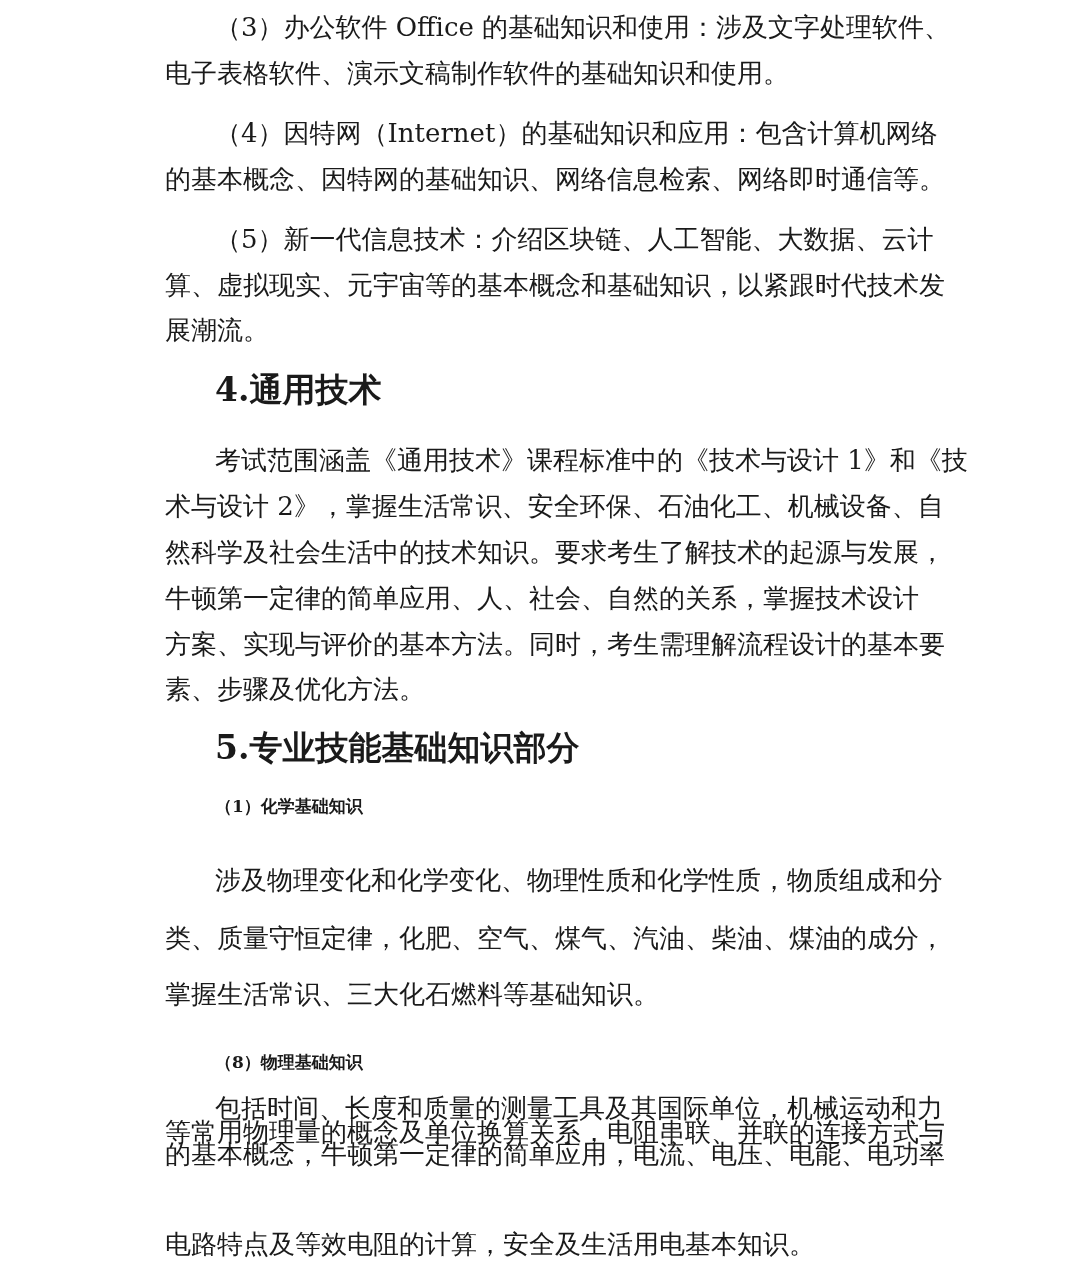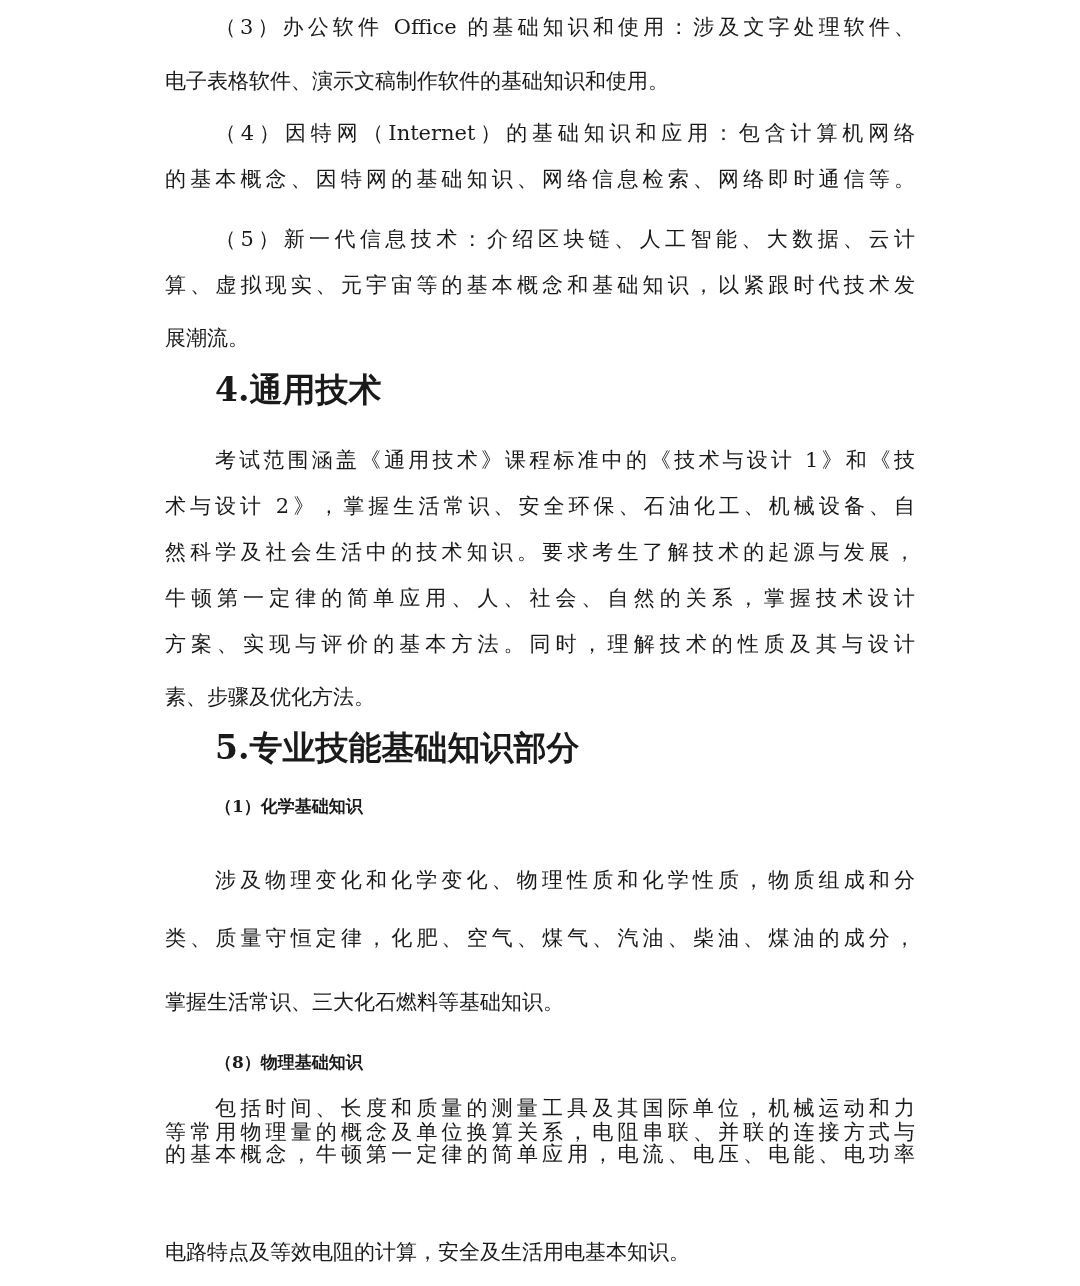--- a/index.html
+++ b/index.html
@@ -1,20 +1,20 @@
 <!DOCTYPE html>
 <html><head>
 <meta charset="utf-8">
 <style>
   html, body { margin: 0; padding: 0; background: #ffffff; }
   body { width: 1080px; height: 1286px; position: relative; overflow: hidden;
          font-family: "DejaVu Serif", "Liberation Serif", serif; color: #1a1a1a; }
   .line { position: absolute; left: 165px; width: 750px; height: 36px; line-height: 36px;
-          font-size: 21px; white-space: nowrap; text-align: justify; text-align-last: justify; }
-  .line.last { text-align-last: left; margin-top: 8px; }
+          font-size: 26px; white-space: nowrap; text-align: justify; text-align-last: justify; }
+  .line.last { text-align-last: left; }
   .line.ind { left: 215px; width: 700px; }
   .head { position: absolute; left: 215px; height: 36px; line-height: 36px; font-size: 33px;
           white-space: nowrap; font-weight: bold; }
   .sub { position: absolute; left: 215px; height: 36px; line-height: 36px; font-size: 17px;
          white-space: nowrap; font-weight: bold; }
 </style>
 </head>
 <body>
 
 <div>
@@ -27,21 +27,21 @@
 
   <div class="line ind" style="top:221px">（5）新一代信息技术：介绍区块链、人工智能、大数据、云计</div>
   <div class="line" style="top:267px">算、虚拟现实、元宇宙等的基本概念和基础知识，以紧跟时代技术发</div>
   <div class="line last" style="top:312px">展潮流。</div>
 
   <div class="head" style="top:372px">4.通用技术</div>
   <div class="line ind" style="top:442px">考试范围涵盖《通用技术》课程标准中的《技术与设计 1》和《技</div>
   <div class="line" style="top:488px">术与设计 2》，掌握生活常识、安全环保、石油化工、机械设备、自</div>
   <div class="line" style="top:534px">然科学及社会生活中的技术知识。要求考生了解技术的起源与发展，</div>
   <div class="line" style="top:580px">牛顿第一定律的简单应用、人、社会、自然的关系，掌握技术设计</div>
-  <div class="line" style="top:626px">方案、实现与评价的基本方法。同时，理解技术的性质及其与设计</div>
+  <div class="line" style="top:626px">方案、实现与评价的基本方法。同时，考生需理解流程设计的基本要</div>
   <div class="line last" style="top:671px">素、步骤及优化方法。</div>
 
   <div class="head" style="top:730px">5.专业技能基础知识部分</div>
 
   <div class="sub" style="top:788px">（1）化学基础知识</div>
   <div class="line ind" style="top:862px">涉及物理变化和化学变化、物理性质和化学性质，物质组成和分</div>
   <div class="line" style="top:920px">类、质量守恒定律，化肥、空气、煤气、汽油、柴油、煤油的成分，</div>
   <div class="line last" style="top:976px">掌握生活常识、三大化石燃料等基础知识。</div>
 
   <div class="sub" style="top:1044px">（8）物理基础知识</div>

